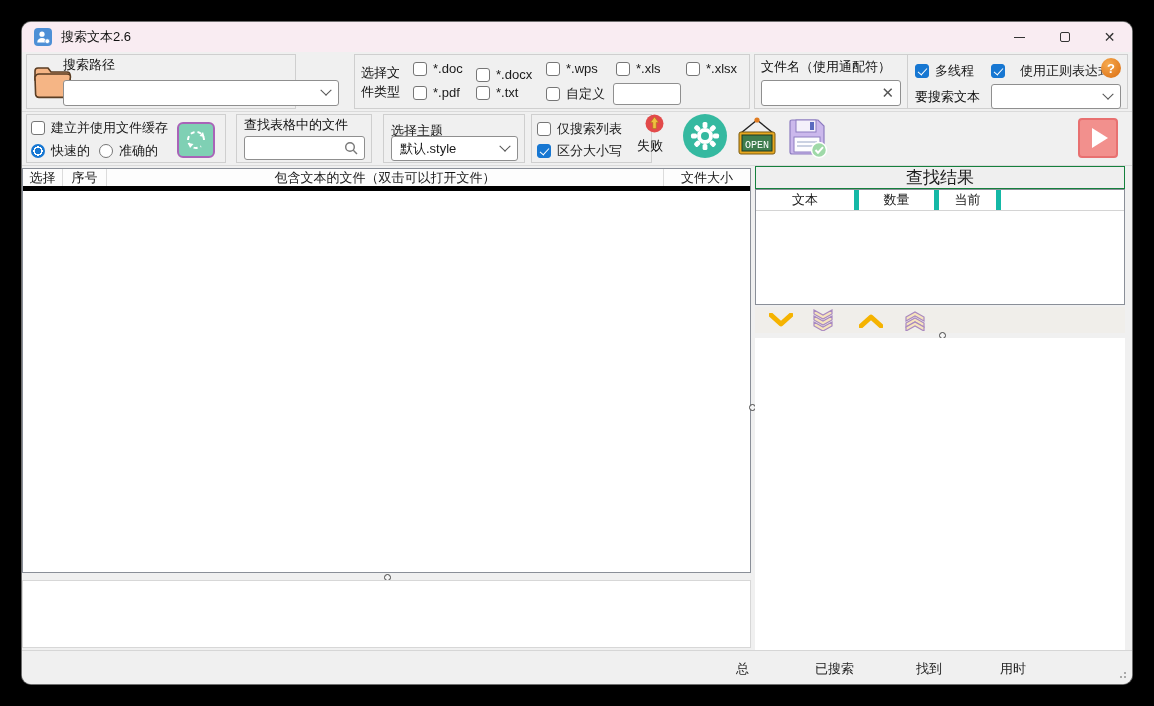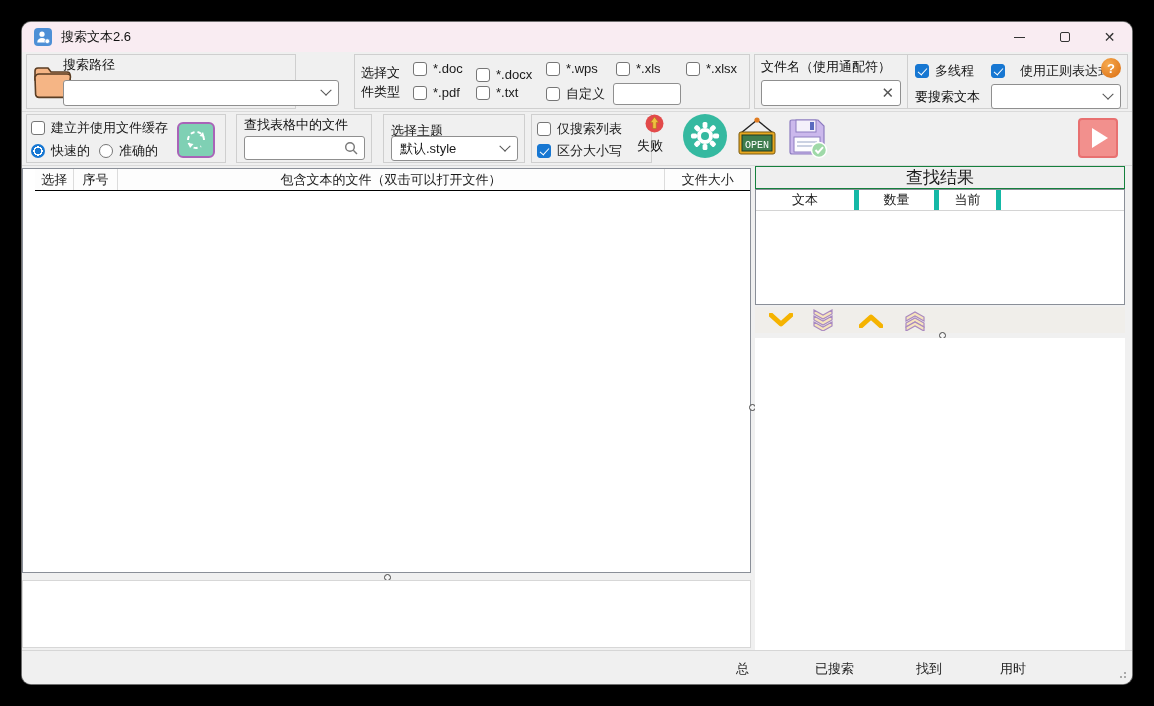--- a/index.html
+++ b/index.html
@@ -47,21 +47,21 @@
   .toolbtn { position:absolute; display:flex; align-items:center; justify-content:center; }
   #refresh-btn { left:150px; top:7px; width:38px; height:36px; background:#7fd0b4; border:2px solid #a963b8; border-radius:6px; }
   #gear-btn { background:#35b9a0; border-radius:50%; }
   #play-btn { left:1056px; top:6px; width:40px; height:40px; background:#f2908d; border:2px solid #e87070; border-radius:4px; }
   #play-btn .tri { width:0; height:0; border-left:16px solid #fff; border-top:10px solid transparent; border-bottom:10px solid transparent; margin-left:4px; }
   #help-btn { border-radius:50%; background:radial-gradient(circle at 35% 30%,#f6a94e,#d96c10); color:#fff; font-weight:bold; font-size:13px; }
 
   
   #main { position:absolute; left:0; top:144px; width:100%; height:484px; }
   #file-table { position:absolute; left:0; top:2px; width:729px; height:405px; background:#fff; border:1px solid #8a8f98; }
-  #file-table-header { display:flex; height:22px; border-bottom:1px solid #000000; background:#fdfdfd; font-size:13px;margin-left:12px; }
+  #file-table-header { display:flex; height:22px; border-bottom:5px solid #000000; background:#fdfdfd; font-size:13px; }
   #file-table-header .col { display:flex; align-items:center; justify-content:center; border-right:1px solid #dcdcdc; height:100%; }
   #file-table-body { position:absolute; left:0; top:23px; right:0; bottom:0; background:#fff; }
   .split-dot { position:absolute; width:7px; height:7px; border:1.4px solid #444; border-radius:50%; background:#f5f5f5; }
 
   #lower-pane { position:absolute; left:0; top:414px; width:729px; height:68px; background:#fff; border:1px solid #d7d7d7; }
 
   #results-panel { position:absolute; left:733px; top:0; width:370px; height:484px; }
   #results-title { position:absolute; left:0; top:0; width:100%; height:23px; background:#efefef; border:1px solid #15803d;
                    display:flex; align-items:center; justify-content:center; font-size:17px; }
   #results-table { position:absolute; left:0; top:23px; width:100%; height:116px; background:#fff; border:1px solid #8a8f98; }

